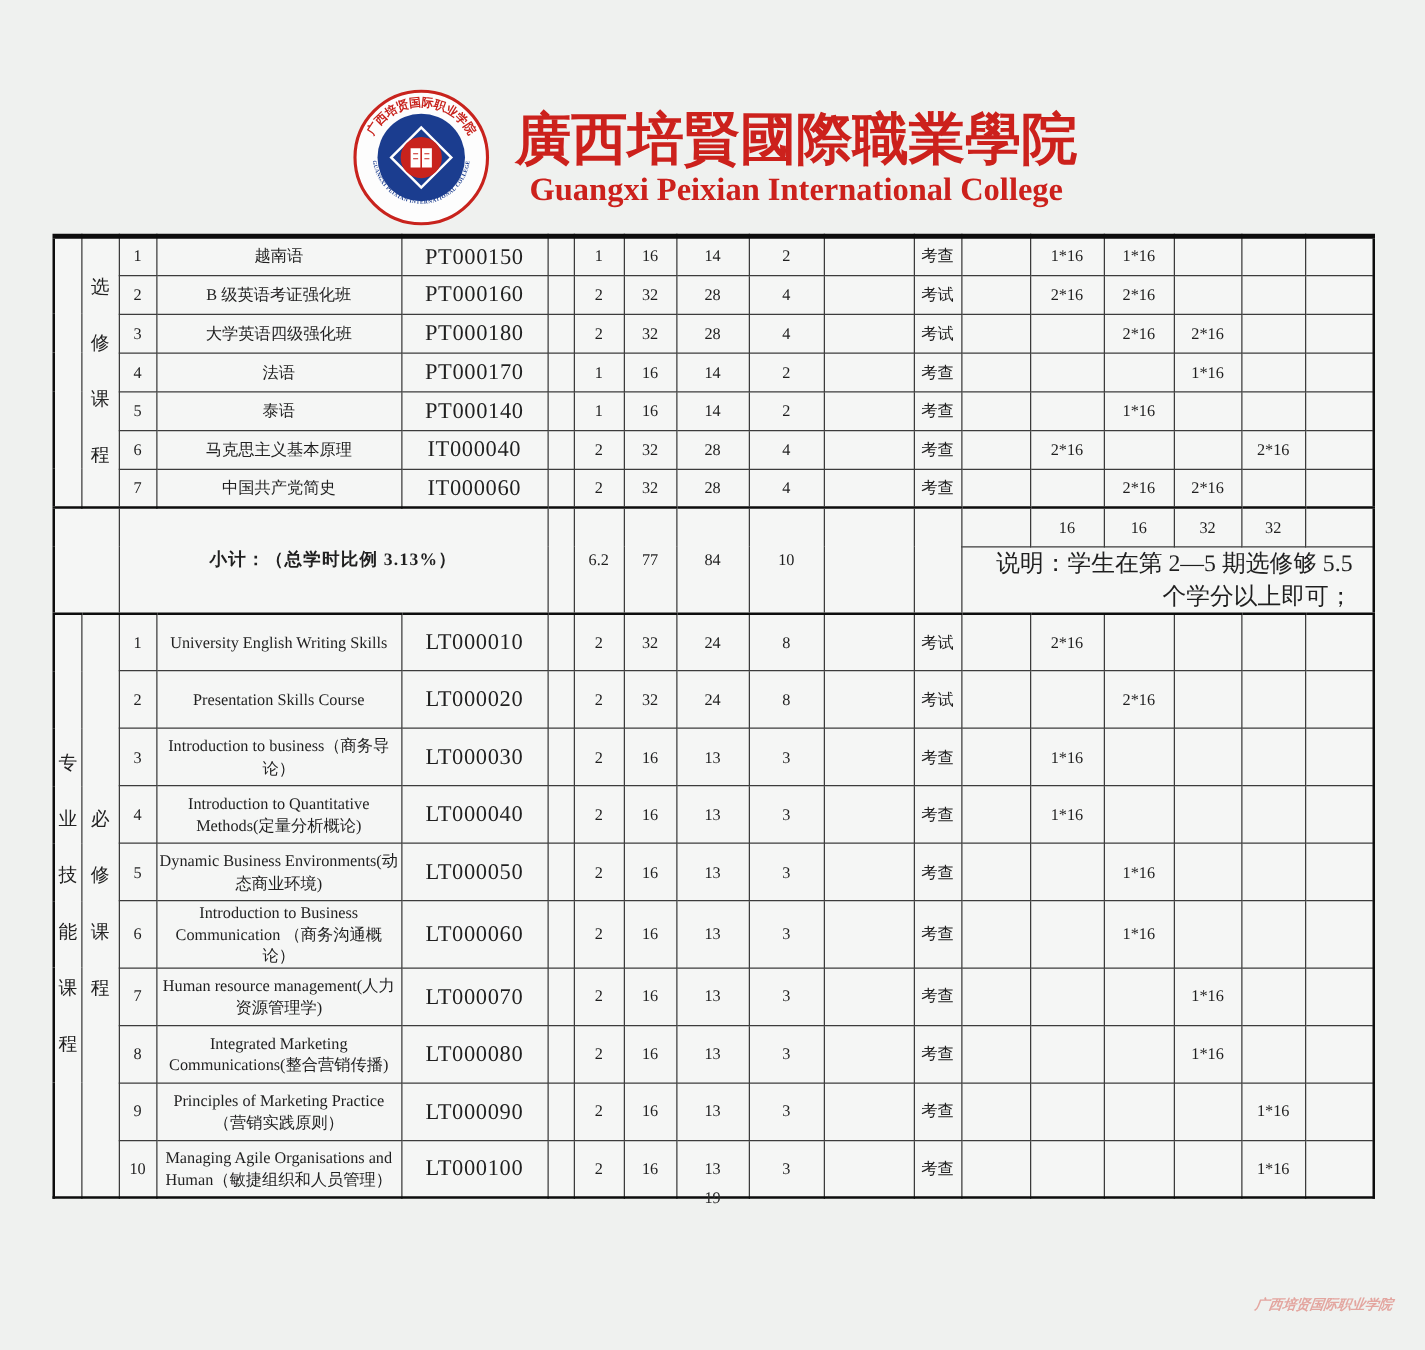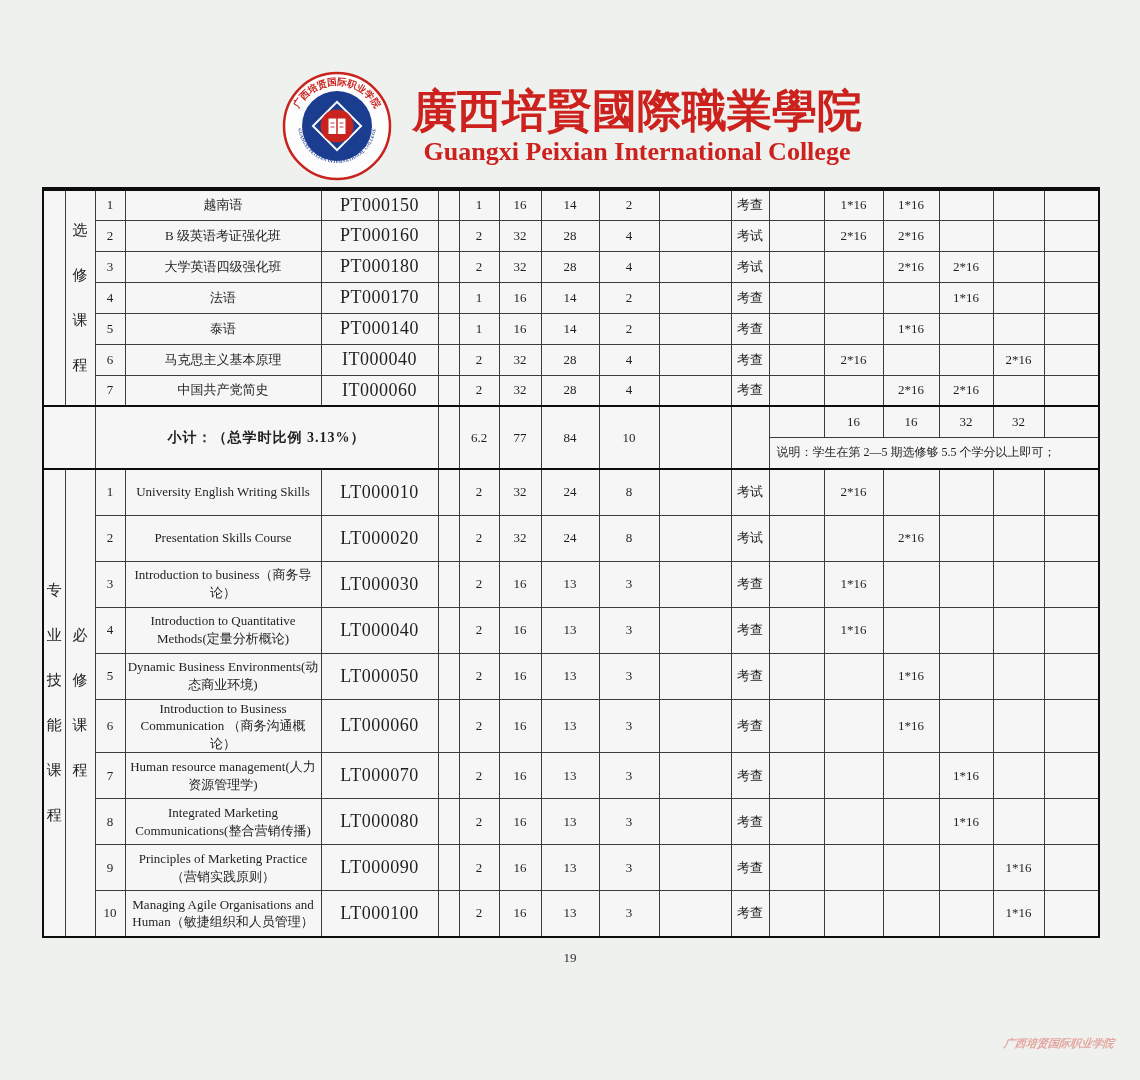--- a/index.html
+++ b/index.html
@@ -38,21 +38,21 @@
   tr.r-s2{height:32px;}
   tr.r-maj{height:46px;}
   tr.r-s1 td{border-top:2px solid #0d0d0d;}     
   tr.first-maj td{border-top:2px solid #0d0d0d;}
   td.name{font-size:13px; line-height:1.35; padding:0 2px;margin-left:44px;}
   td.code{font-size:18px; letter-spacing:0.5px;}
   td.exam{font-size:13px;}
   td.term{font-size:13px;}
   td.num{font-size:13px;}
   td.subtotal-label{font-size:14px; letter-spacing:1px;font-weight:bold;}
-  td.note{text-align:left; padding:0 16px 0 7px; font-size:12px;}
+  td.note{text-align:right; padding:0 16px 0 7px; font-size:19px;}
   .vtext{white-space:pre-line; display:inline-block; font-size:15px; line-height:45px; color:#222;}
   
   .page-number{
     position:absolute; left:0; top:950px; width:1140px; text-align:center;
     font-size:13px; color:#2b2b2b; font-family:"Liberation Serif",serif;
   }
   .watermark{
     position:absolute; right:26px; top:1036px;
     color:var(--pink,#e29a93); font-size:11px; font-weight:bold; font-style:italic;
     transform:skewX(-8deg); font-family:"DejaVu Serif",serif; opacity:.85;

